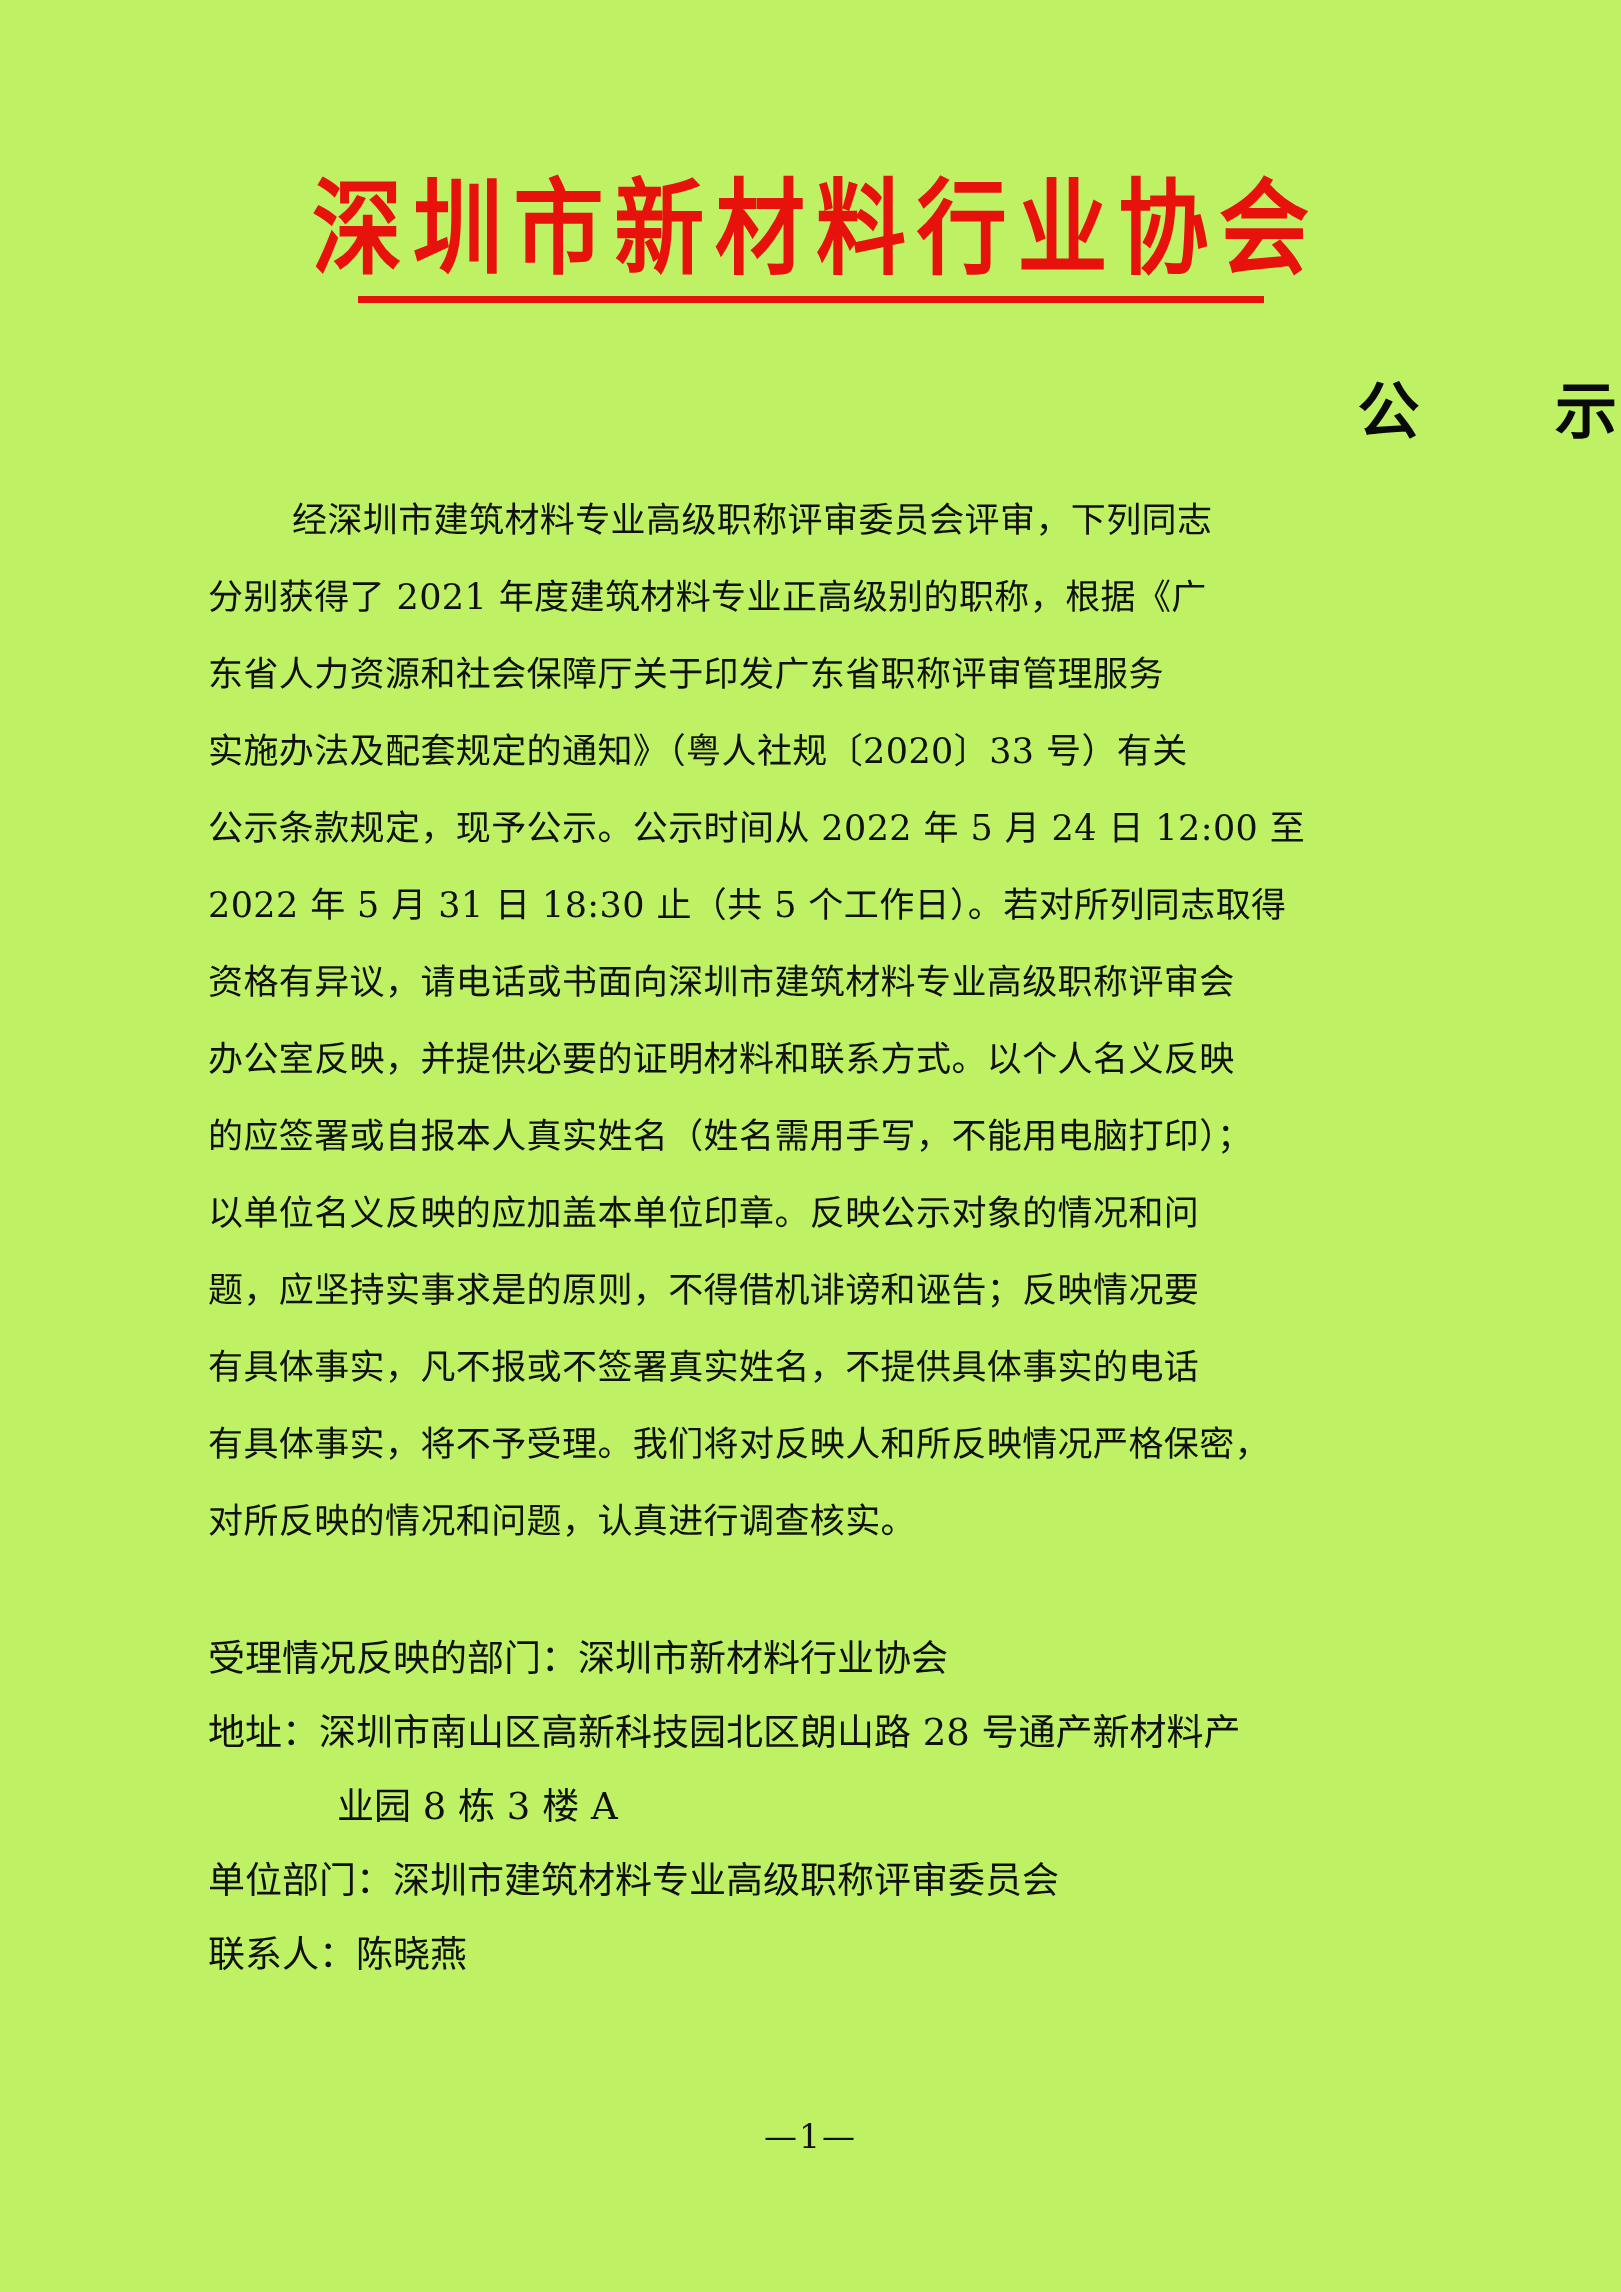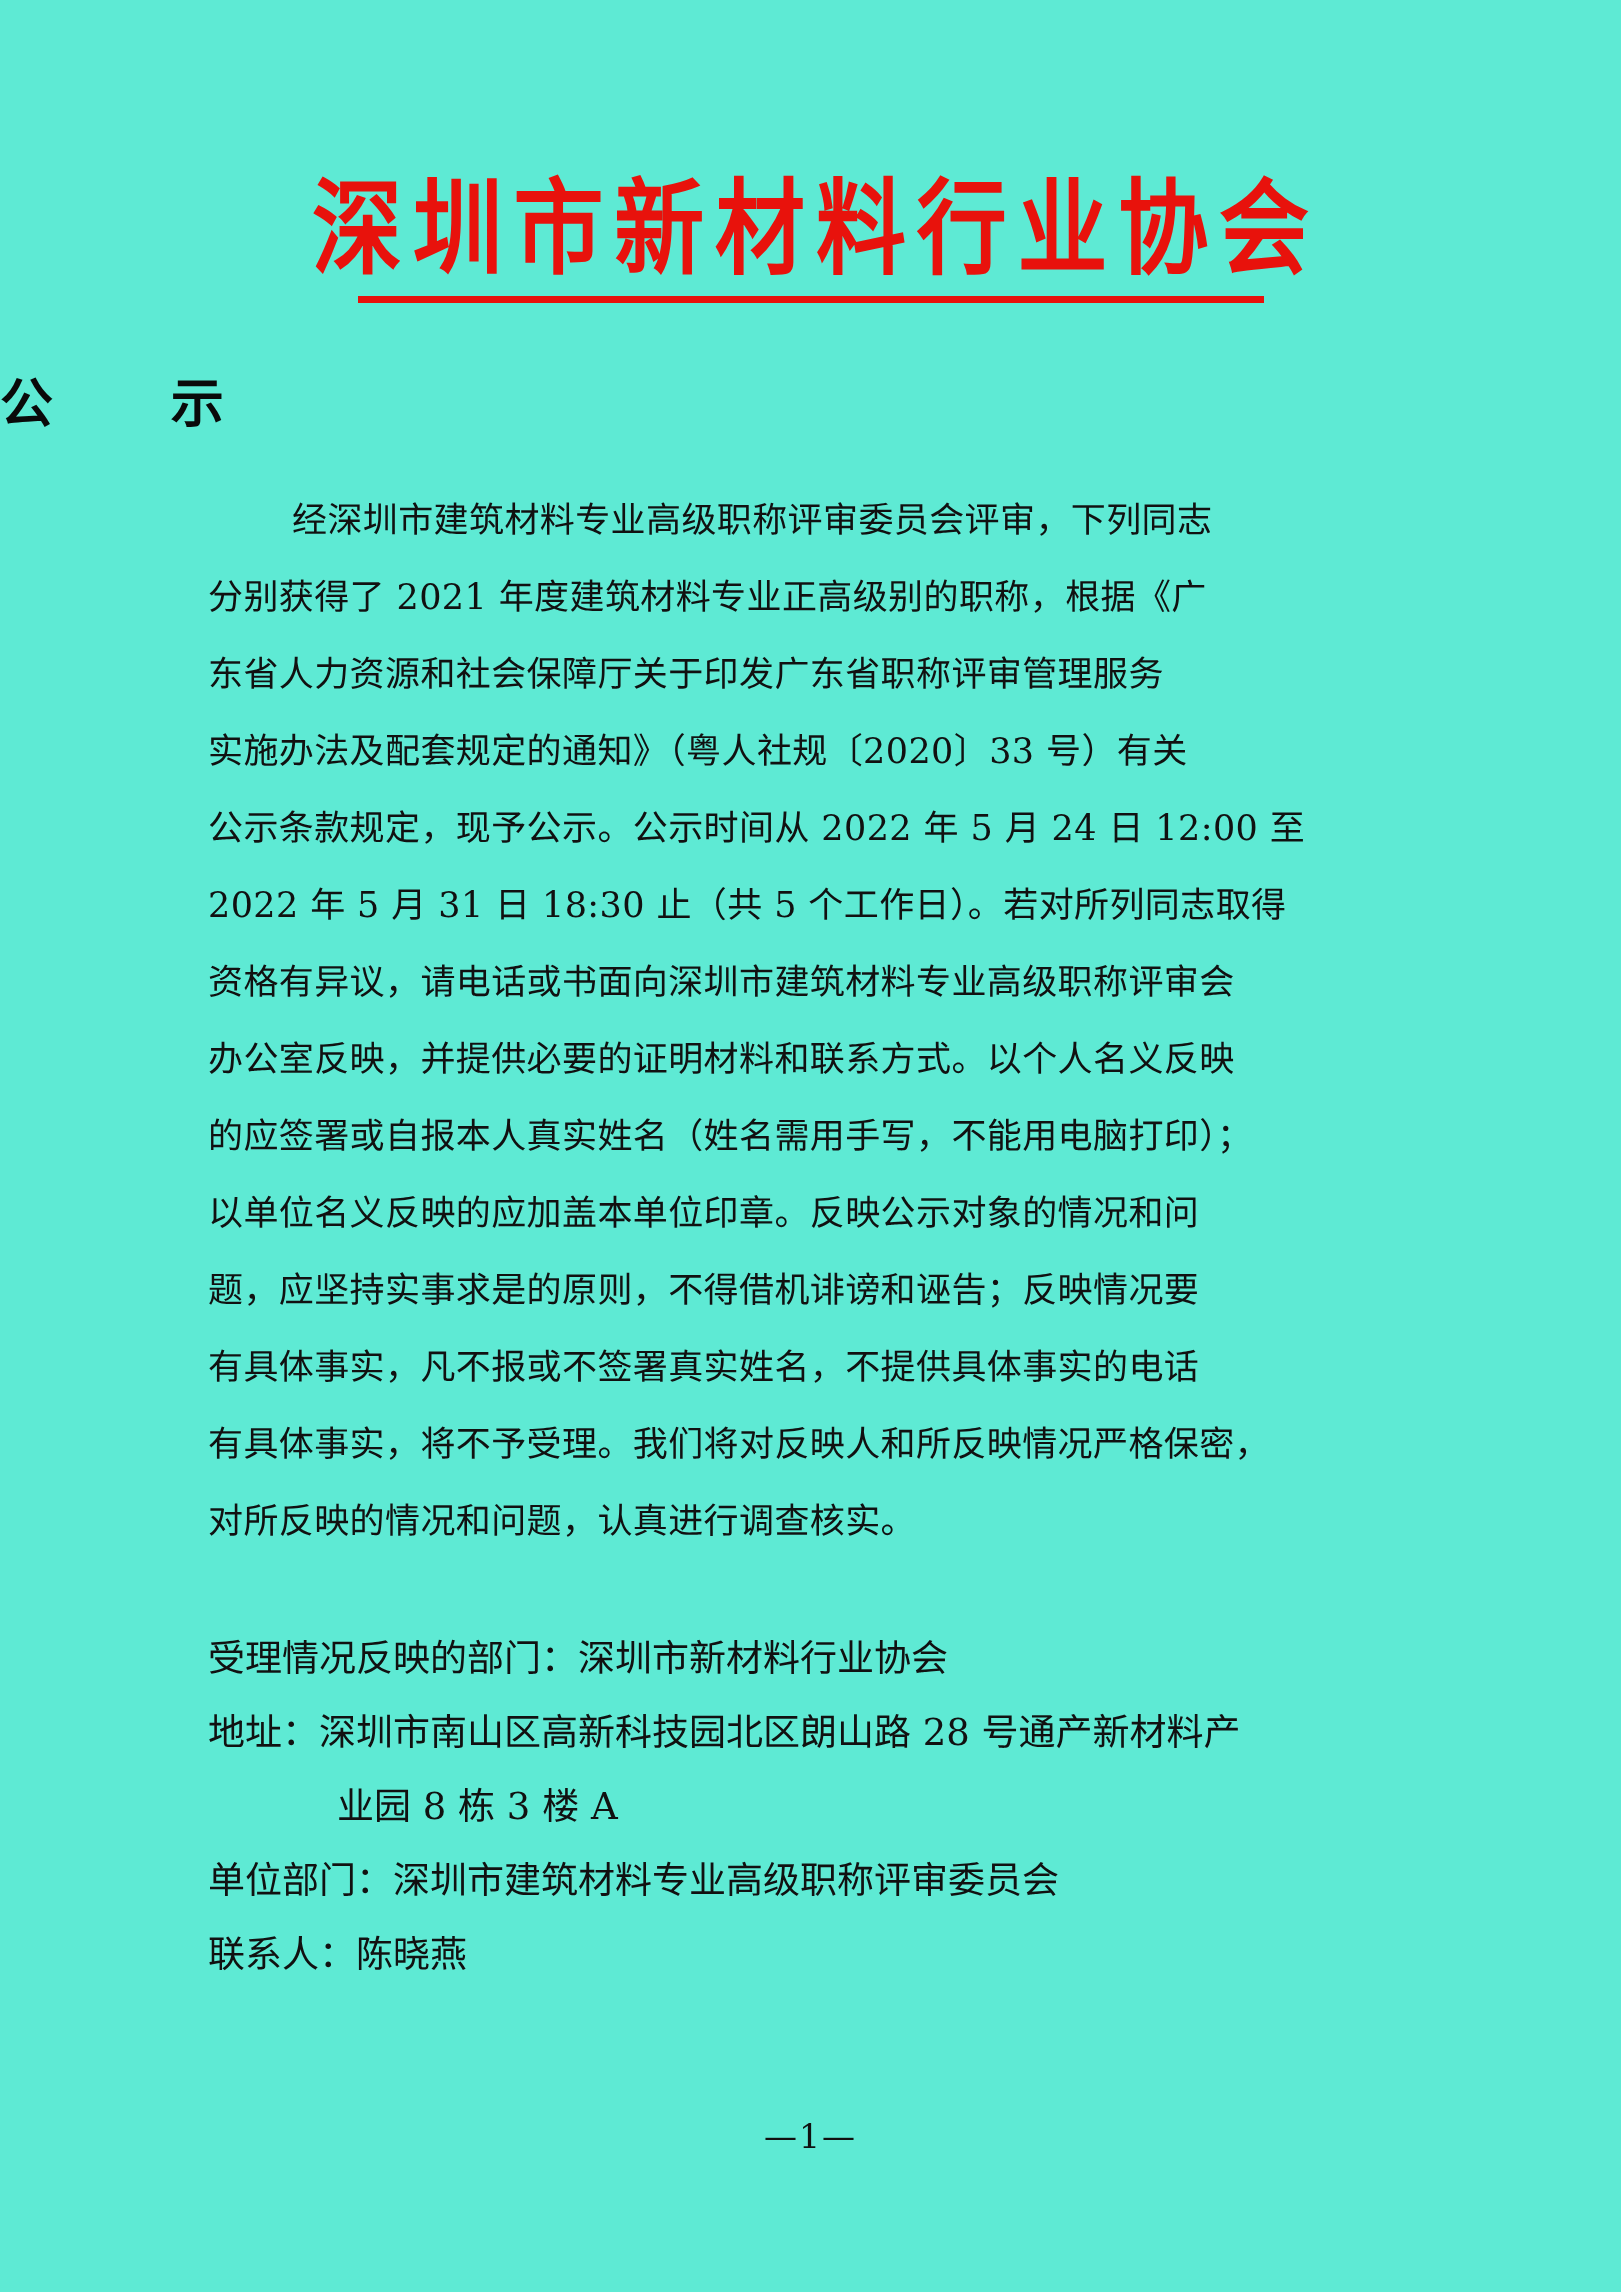--- a/index.html
+++ b/index.html
@@ -9,21 +9,21 @@
     background: #ffffff;
   }
   body {
     font-family: "DejaVu Serif", "Liberation Serif", serif;
   }
   .page {
     position: relative;
     width: 1621px;
     height: 2293px;
     margin: 0 auto;
-    background: #5eead4;
+    background: #bef264;
     box-sizing: border-box;
     overflow: hidden;
   }
 
   
   .masthead {
     position: absolute;
     left: 0;
     right: 0;
     top: 173px;
@@ -48,24 +48,24 @@
     margin: 28px auto 0;
     background: #e8120c;
   }
 
   
   .doc-heading {
     position: absolute;
     left: 0;
     right: 0;
     top: 361px;
-    text-align: left;
+    text-align: right;
     color: #0a0a0a;
     font-family: "DejaVu Serif", "Liberation Serif", serif;
-    font-size: 53px;
+    font-size: 62px;
     font-weight: 700;
     letter-spacing: 3.9px;
     white-space: pre;
   }
 
   
   .body-block {
     position: absolute;
     left: 208px;
     top: 482px;

